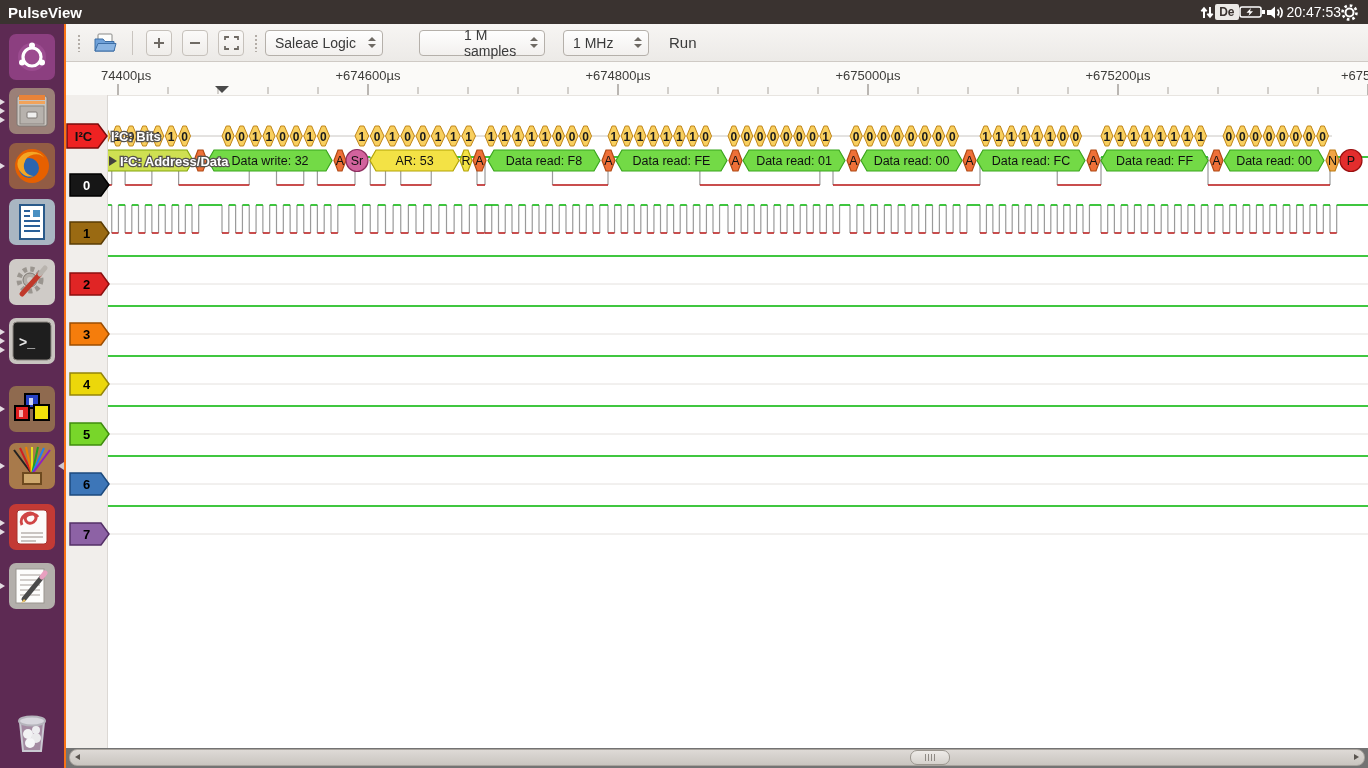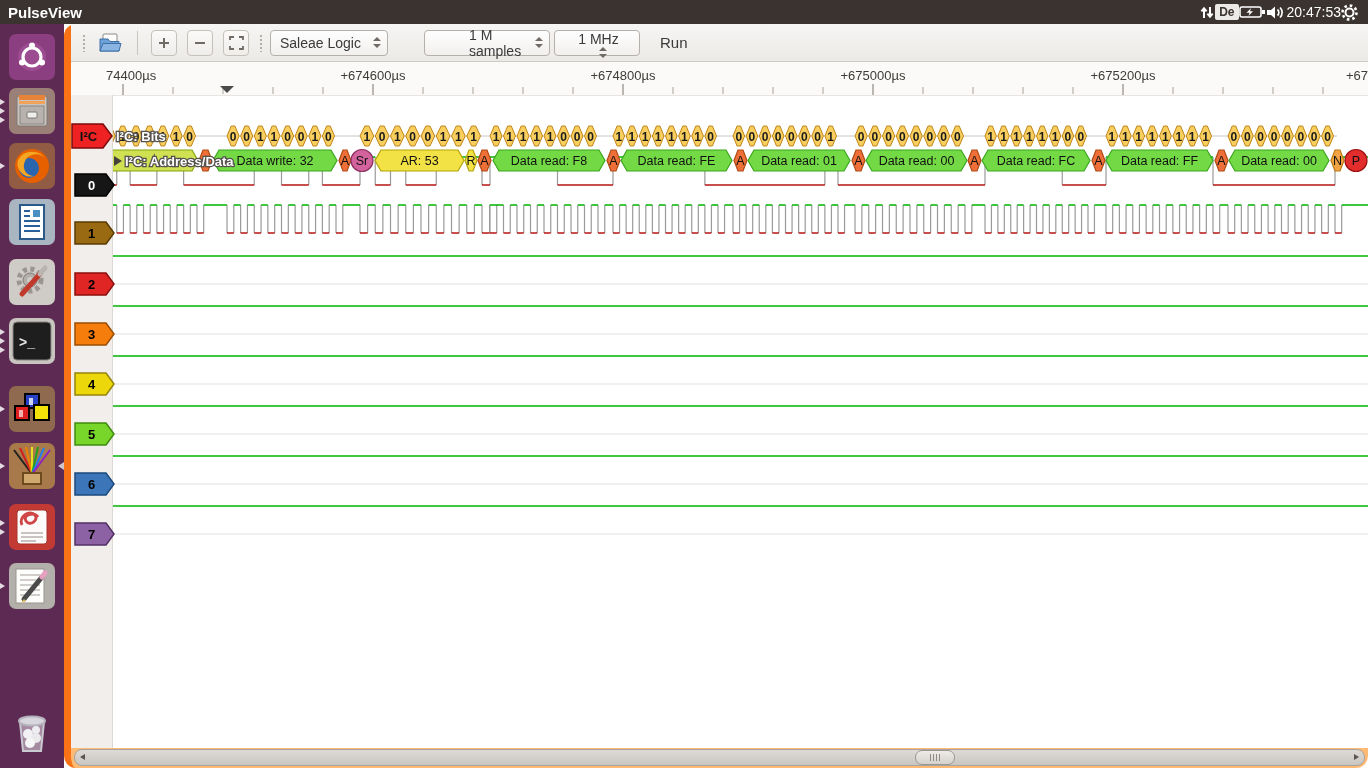--- a/index.html
+++ b/index.html
@@ -21,22 +21,22 @@
   .licon{position:absolute;left:8px;width:48px;height:48px;}
   .pips{position:absolute;left:0;top:0;height:48px;display:flex;flex-direction:column;
         justify-content:center;gap:3px;}
   .pip{width:0;height:0;border-top:3px solid transparent;border-bottom:3px solid transparent;
        border-left:5px solid #e4dce2;}
   .focus-arrow{position:absolute;right:0;top:0;height:48px;display:flex;align-items:center;}
   .focus-arrow i{display:block;width:0;height:0;border-top:4px solid transparent;
        border-bottom:4px solid transparent;border-right:6px solid #cfc6cd;}
 
   
-  #window{position:absolute;left:64px;top:24px;right:0;bottom:0;background:#fdba74;
-          border-left:7px solid #f97316;border-radius:12px;}
+  #window{position:absolute;left:64px;top:24px;right:0;bottom:0;background:#737373;
+          border-left:2px solid #f97316;}
   
   #toolbar{height:38px;background:linear-gradient(#f7f5f3,#eceae7);
            border-bottom:1px solid #cfcac5;display:flex;align-items:center;
            padding-left:6px;box-sizing:border-box;}
   .grip{width:4px;height:18px;margin:0 5px;
         background-image:radial-gradient(#b3ada7 1px,transparent 1.2px);
         background-size:4px 4px;}
   .tsep{width:1px;height:24px;background:#c9c4bf;margin:0 8px;}
   .tbtn{width:26px;height:26px;border:1px solid #c6c1bb;border-radius:4px;
         background:linear-gradient(#fbfaf9,#efedea);margin:0 5px;padding:0;
@@ -46,21 +46,21 @@
          background:linear-gradient(#fefefe,#f2f0ee);display:flex;align-items:center;
          padding:0 6px 0 9px;font-size:14px;color:#3a3a3a;box-sizing:border-box;}
   .combo .cv{flex:1;}
   .spin{display:flex;flex-direction:column;align-items:center;margin-left:8px;}
   .spin .up{width:0;height:0;border-left:4px solid transparent;border-right:4px solid transparent;
             border-bottom:4px solid #6f6a64;margin-bottom:3px;}
   .spin .dn{width:0;height:0;border-left:4px solid transparent;border-right:4px solid transparent;
             border-top:4px solid #6f6a64;}
   #combo-device{width:118px;margin-left:2px;}
   #combo-samples{width:126px;margin-left:36px;padding-left:44px;}
-  #combo-rate{width:86px;margin-left:4px;flex-direction:column;}
+  #combo-rate{width:86px;margin-left:18px;}
   #run-btn{border:none;background:transparent;font-size:15px;color:#3a3a3a;
            margin-left:14px;font-family:"Liberation Sans",sans-serif;cursor:default;}
 
   
   #trace-svg{position:absolute;left:0;top:38px;}
   svg text{font-family:"Liberation Sans",sans-serif;}
 
   
   #hscroll{position:absolute;left:3px;right:3px;bottom:2px;height:15px;border:1px solid #a8a39d;
            border-radius:8px;background:linear-gradient(#dedad6,#c9c5c0);}

